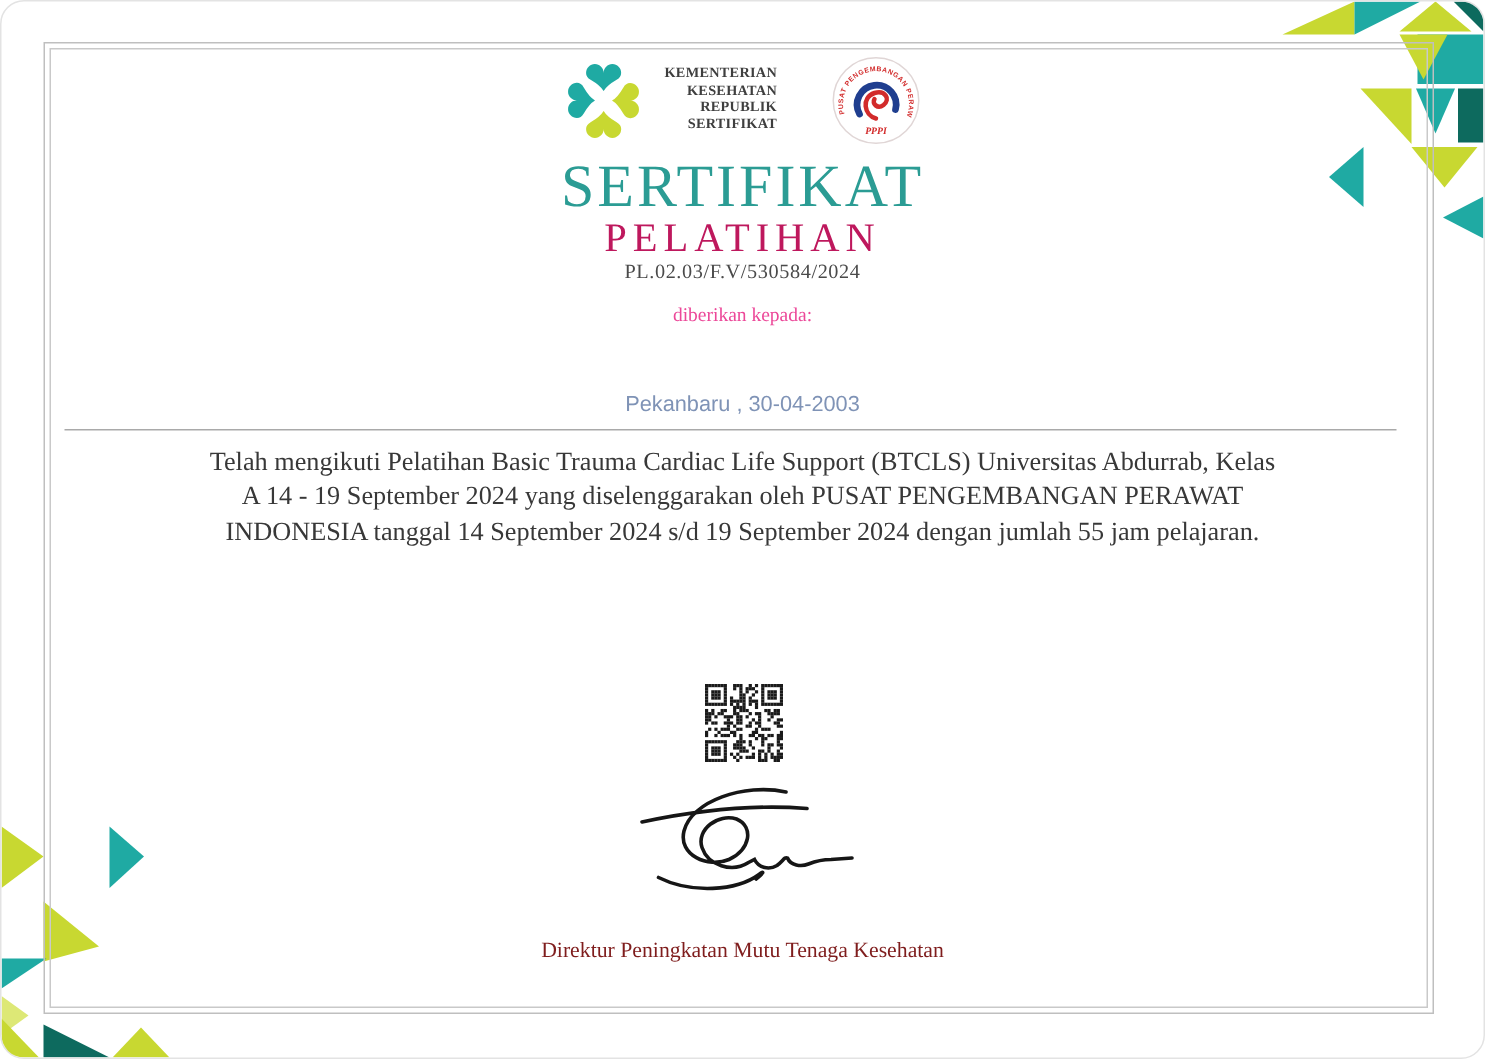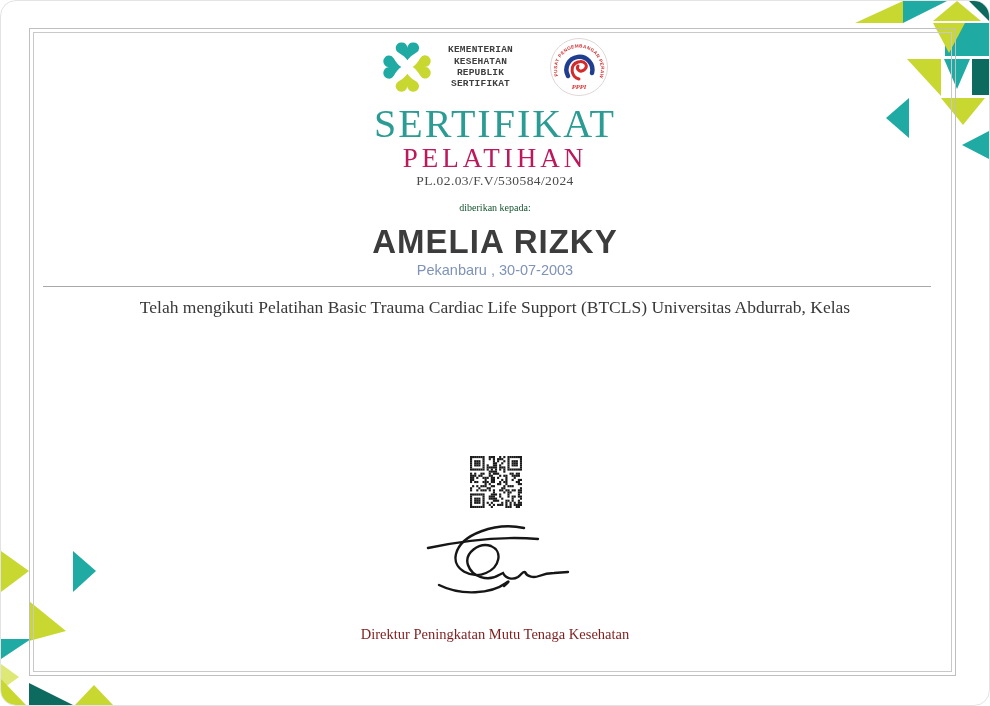--- a/index.html
+++ b/index.html
@@ -17,26 +17,26 @@
   
   .blk{position:absolute;left:0;width:100%;text-align:center;}
   .logos-row{top:36px;display:flex;justify-content:center;align-items:center;gap:36px;}
   .kemenkes{display:flex;align-items:center;gap:9px;}
   .kemenkes-mark{position:relative;width:58px;height:58px;}
   .kemenkes-mark span{position:absolute;font-size:32px;line-height:32px;font-family:"DejaVu Sans",sans-serif;}
   .h-left {left:-1px;top:13px;transform:rotate(-90deg);color:var(--teal);}
   .h-top  {left:13px;top:-2px;color:var(--teal);}
   .h-right{left:27px;top:13px;transform:rotate(90deg);color:var(--lime);}
   .h-bot  {left:13px;top:28px;transform:rotate(180deg);color:var(--lime);}
-  .kemenkes-text{font-family:Liberation Mono, monospace;font-weight:bold;font-size:9.5px;
-                 line-height:1.2;color:#3f3f3f;text-align:center;letter-spacing:.2px;}
+  .kemenkes-text{font-family:Liberation Serif, serif;font-weight:bold;font-size:9.5px;
+                 line-height:1.2;color:#3f3f3f;text-align:right;letter-spacing:.2px;}
   .title{top:99px;font-size:40px;letter-spacing:2px;color:var(--title_teal);font-weight:400;}
   .subtitle{top:142px;font-size:27px;letter-spacing:4px;color:#be185d;}
   .cert-number{top:172px;font-size:13.5px;color:#4a4a4a;letter-spacing:.4px;}
-  .kepada{top:201px;font-size:10px;color:#14532d;}
+  .kepada{top:201px;font-size:13px;color:#ec4899;}
   .name{top:222px;font-family:"Liberation Sans",sans-serif;font-weight:700;font-size:33px;
         color:var(--name_gray);letter-spacing:1px;}
   .place{top:261px;font-family:"Liberation Sans",sans-serif;font-size:14.5px;color:var(--place_blue);}
   .divider{position:absolute;top:285px;left:42px;width:888px;height:0;border-top:1px solid #a9a9a9;}
   .bodytext{top:295px;font-size:17.5px;line-height:1.33;color:#383838;}
   .bodytext div{white-space:nowrap;}
   .qr-wrap{position:absolute;top:455px;left:469px;width:52px;height:52px;}
   .sig-wrap{position:absolute;top:520px;left:405px;width:180px;height:80px;}
   .signer-name{top:608px;font-size:15px;letter-spacing:1.5px;color:#2e2e2e;}
   .signer-title{top:625px;font-size:14.5px;color:#7f1d1d;}
@@ -102,27 +102,28 @@
       <path d="M19,39 A13,13 0 1 1 43,36" fill="none" style="stroke:var(--logo_blue)" stroke-width="4.5" stroke-linecap="round"></path>
       <path d="M30,42 C22,40 20,28 29,25 C36,23 40,29 35,33 C31,36 27,32 29,29" fill="none" style="stroke:var(--logo_red)" stroke-width="3" stroke-linecap="round"></path>
       <text x="30" y="52" text-anchor="middle" font-size="6.5" font-style="italic" font-weight="bold" font-family="Liberation Serif, serif" style="fill:var(--logo_red)">PPPI</text>
     </svg>
   </div>
 
   <div class="blk title">SERTIFIKAT</div>
   <div class="blk subtitle">PELATIHAN</div>
   <div class="blk cert-number">PL.02.03/F.V/530584/2024</div>
   <div class="blk kepada">diberikan kepada:</div>
-  <div class="blk name">AMELIA RIZKY</div>
-  <div class="blk place">Pekanbaru , 30-07-2003</div>
+  <div class="blk place">Pekanbaru , 30-04-2003</div>
 
   <div class="divider"></div>
 
   <div class="blk bodytext">
     <div>Telah mengikuti Pelatihan Basic Trauma Cardiac Life Support (BTCLS) Universitas Abdurrab, Kelas</div>
+    <div>A 14 - 19 September 2024 yang diselenggarakan oleh PUSAT PENGEMBANGAN PERAWAT</div>
+    <div>INDONESIA tanggal 14 September 2024 s/d 19 September 2024 dengan jumlah 55 jam pelajaran.</div>
   </div>
 
   <div class="qr-wrap">
     <svg id="qr-svg" width="52" height="52" viewBox="0 0 52 52">
         <rect width="52" height="52" fill="#fff"></rect>
         <rect x="0.00" y="0.00" width="2.13" height="2.13" fill="#1a1a1a"></rect>
         <rect x="2.08" y="0.00" width="2.13" height="2.13" fill="#1a1a1a"></rect>
         <rect x="4.16" y="0.00" width="2.13" height="2.13" fill="#1a1a1a"></rect>
         <rect x="6.24" y="0.00" width="2.13" height="2.13" fill="#1a1a1a"></rect>
         <rect x="8.32" y="0.00" width="2.13" height="2.13" fill="#1a1a1a"></rect>

